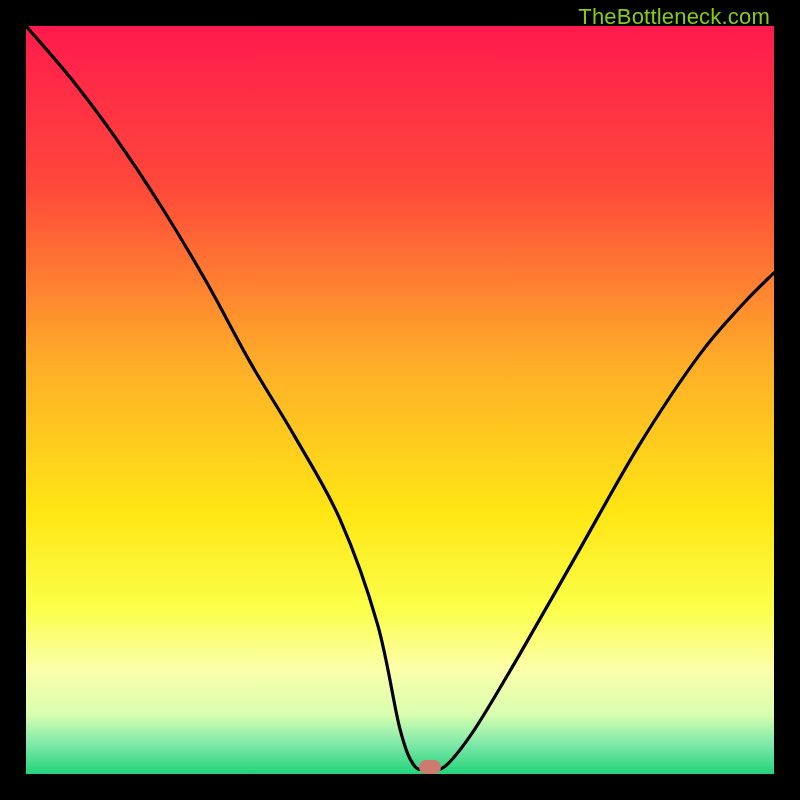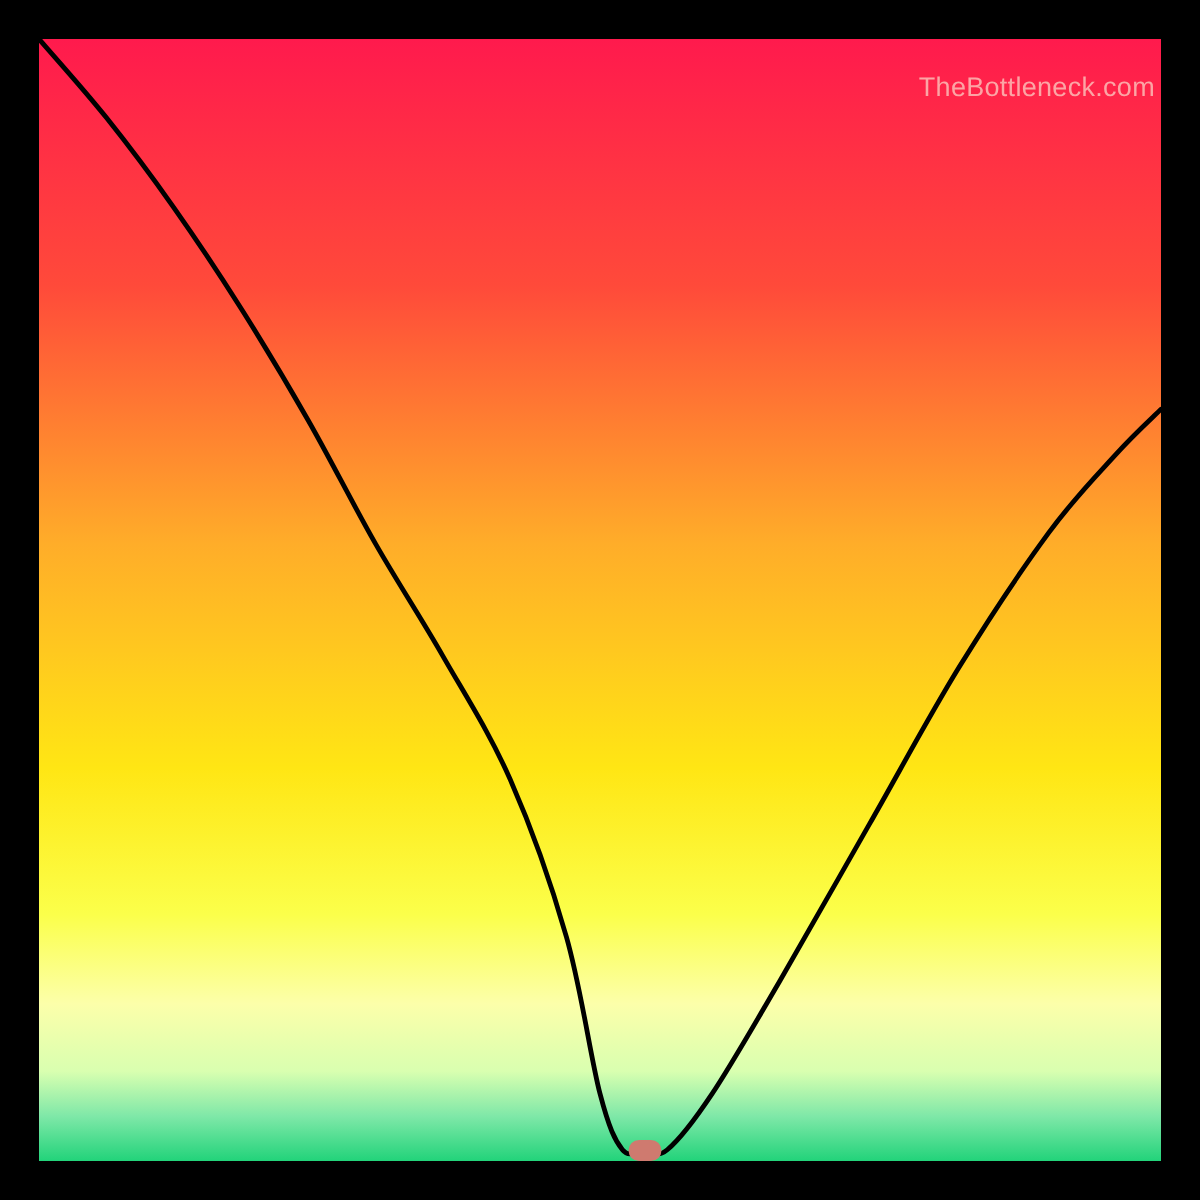--- a/index.html
+++ b/index.html
@@ -24,24 +24,23 @@
     top: 26px;
     width: 748px;
     height: 748px;
     overflow: hidden;
   }
   .watermark {
     position: absolute;
     top: 4px;
     right: 30px;
     font-family: Arial, Helvetica, sans-serif;
-    font-size: 18px;
-    color: #fca5a5;
+    font-size: 22px;
+    color: #84cc16;
     letter-spacing: 0.2px;
-    margin-top: 44px;
   }
   svg.curve {
     position: absolute;
     left: 0;
     top: 0;
   }
   .marker {
     position: absolute;
     width: 22px;
     height: 14px;

